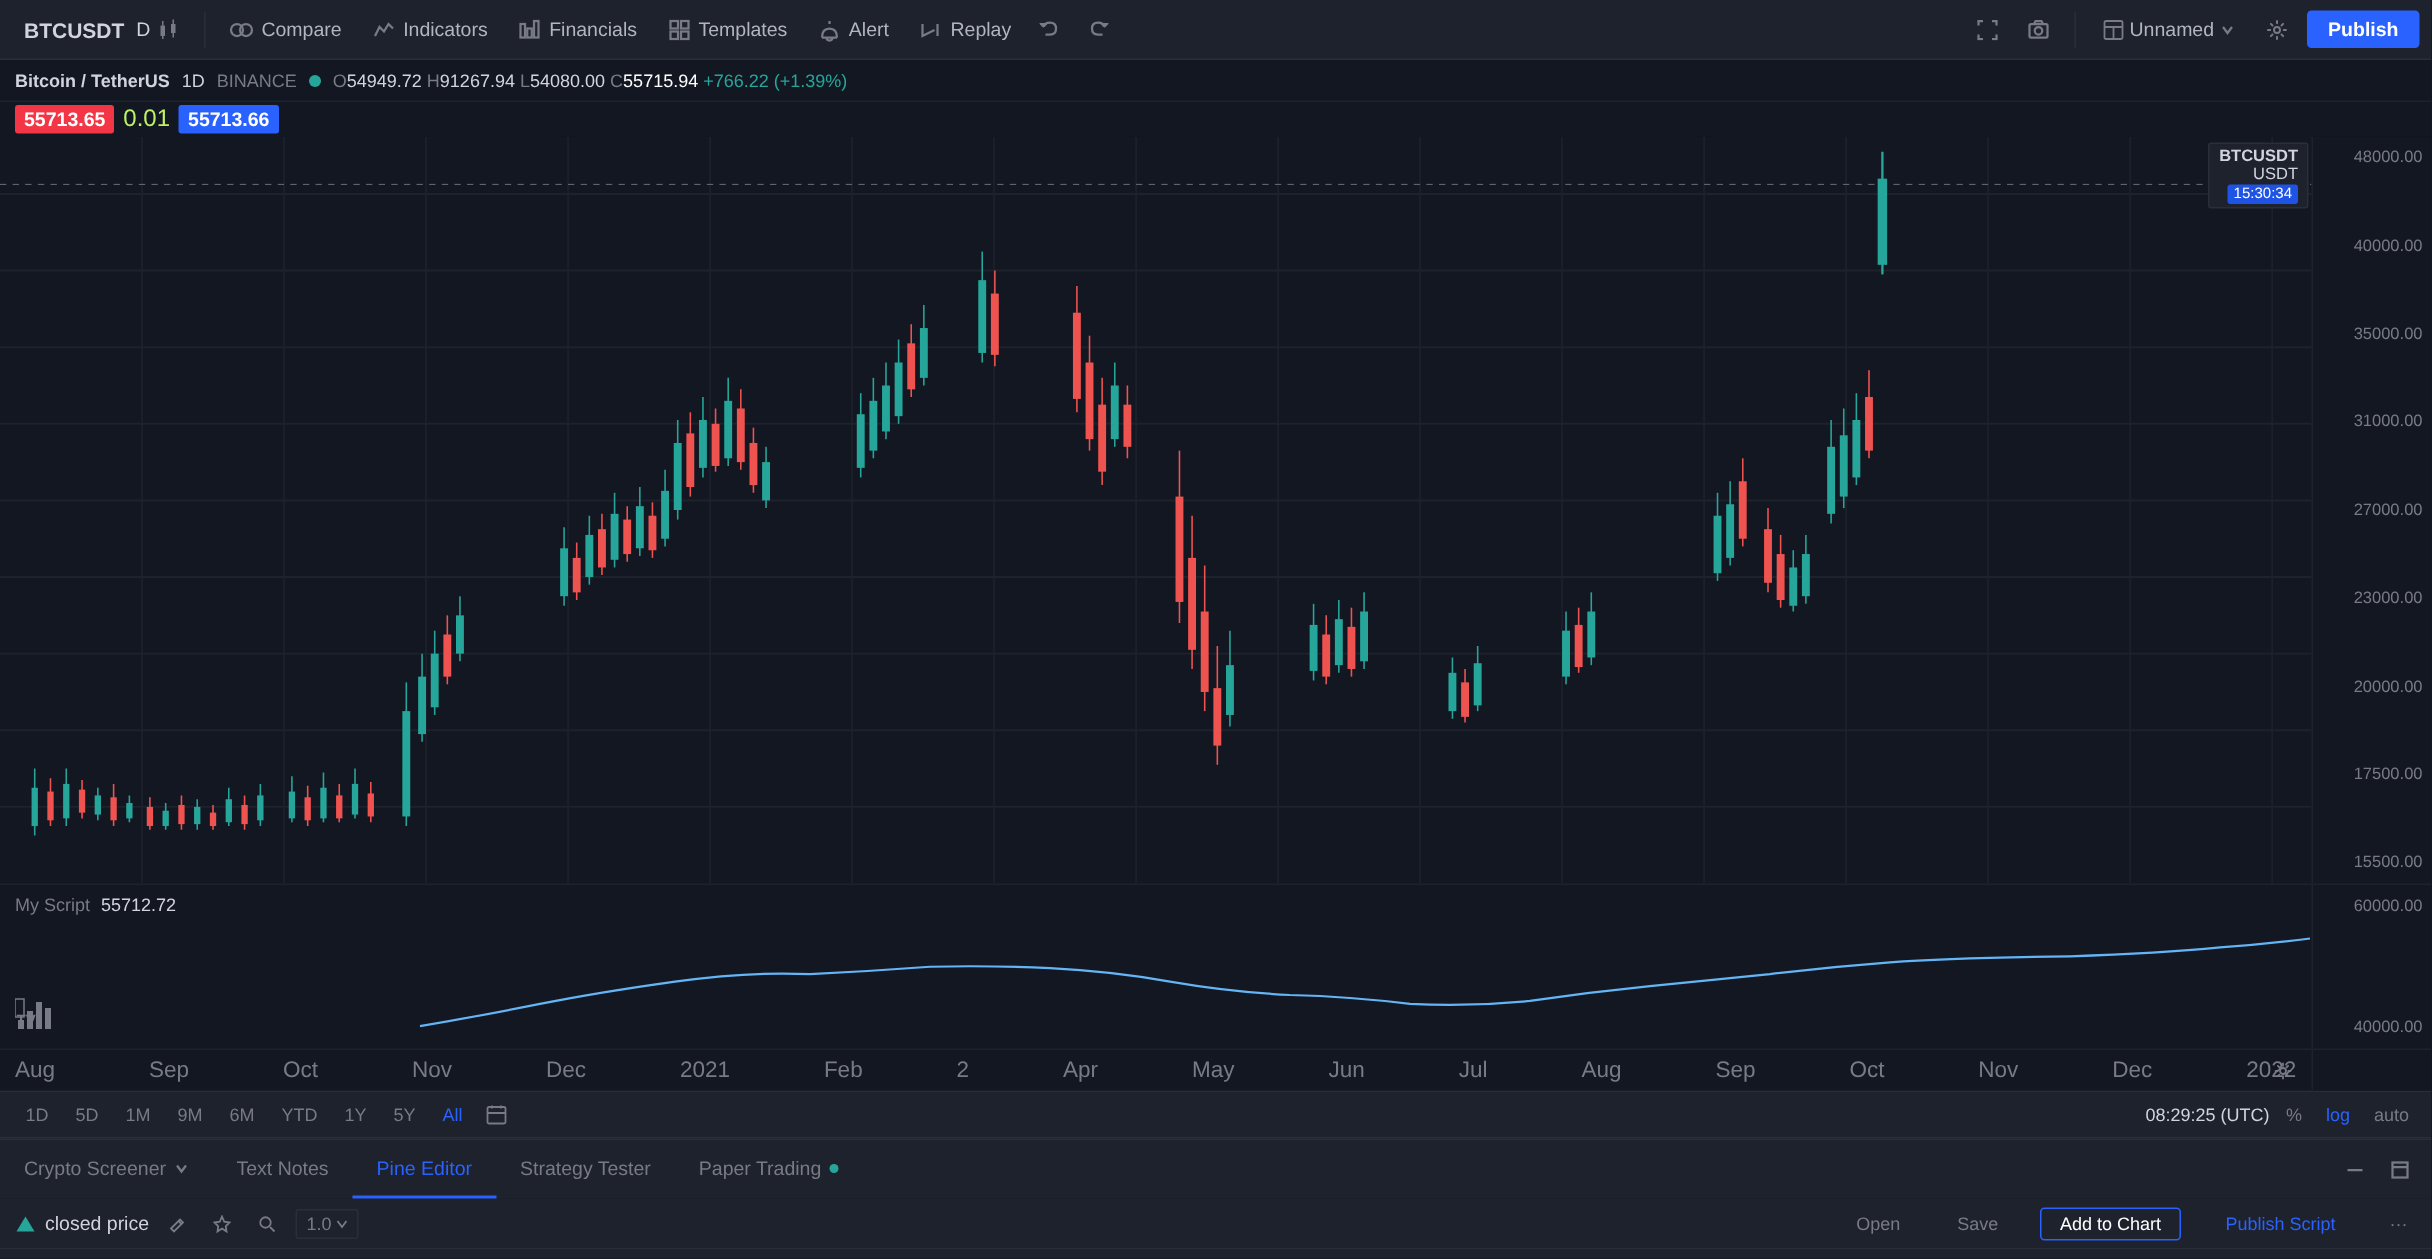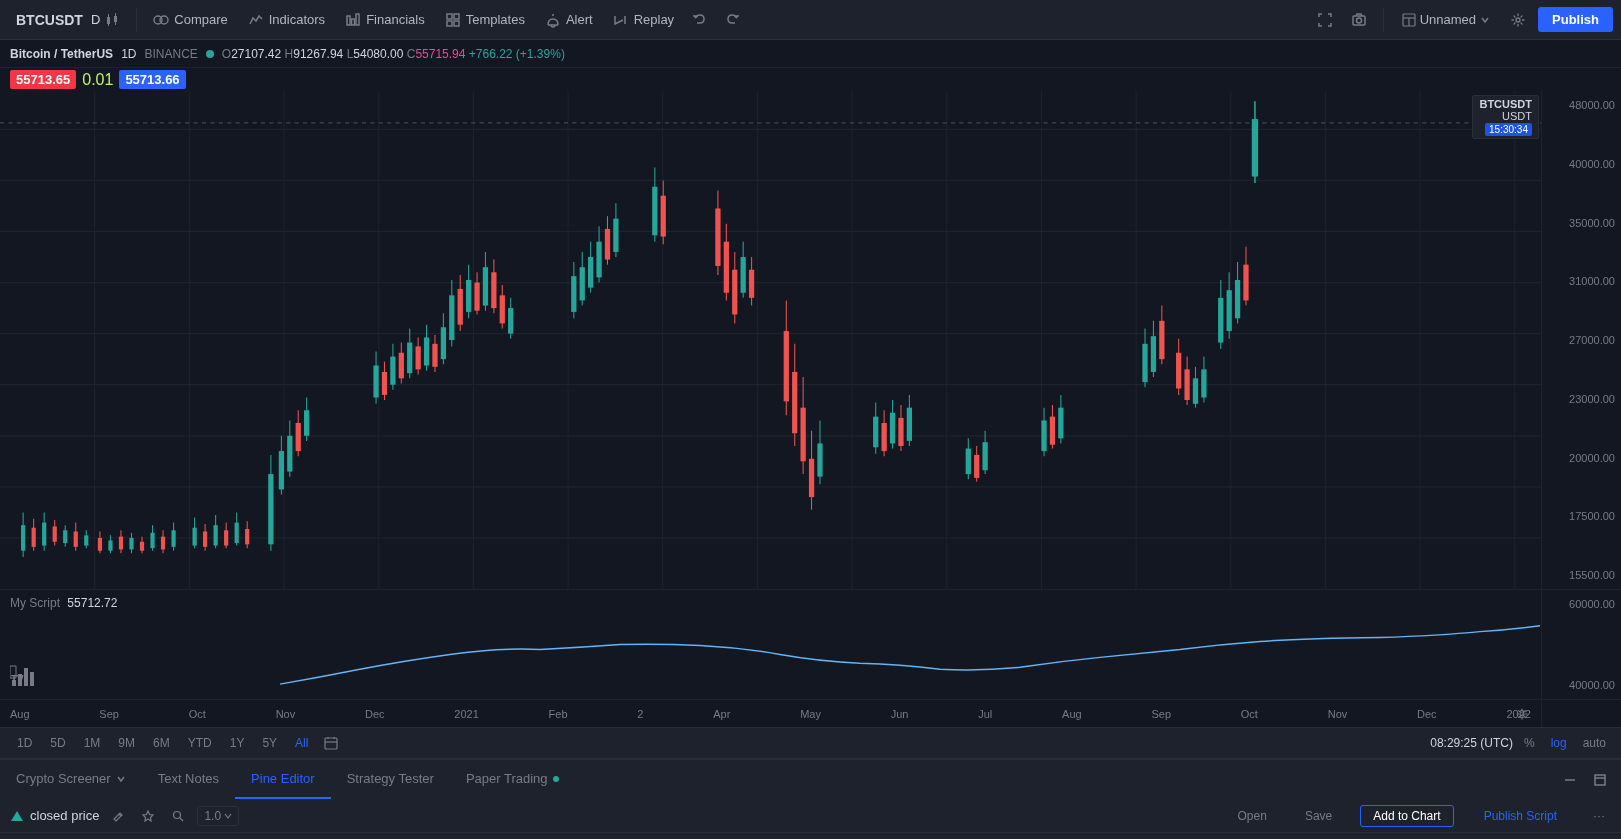--- a/index.html
+++ b/index.html
@@ -61,21 +61,21 @@
       padding: 2px 6px; border-radius: 2px; font-size: 11px; color: #d1d4dc;
       display: flex; flex-direction: column; align-items: flex-end;
     }
     .ticker-badge .sym { font-weight: 700; }
     .ticker-badge .time { background: #1e53e5; color: #fff; padding: 1px 4px; border-radius: 2px; font-size: 10px; margin-top: 1px; }
 
     
     .time-axis {
       height: 28px; background: #131722; border-top: 1px solid #1e222d;
       display: flex; align-items: center; padding: 0 10px;
-      font-size: 11px; color: #787b86; gap: 0;
+      font-size: 15px; color: #787b86; gap: 0;
       position: relative;
     }
     .time-axis-labels { display: flex; flex: 1; justify-content: space-between; margin-right: 80px; }
     .time-settings-icon { position: absolute; right: 85px; top: 50%; transform: translateY(-50%); }
 
     
     .bottom-toolbar {
       display: flex; align-items: center; height: 32px;
       background: #1e222d; border-top: 1px solid #2a2e39;
       border-bottom: 1px solid #2a2e39; padding: 0 10px; gap: 4px;
@@ -255,24 +255,24 @@
 </div>
 
 <div style="position:relative; display:flex; flex-direction:column; height:calc(839px - 40px - 40px - 32px - 40px);">
 
   <div class="chart-header">
     <span class="symbol">Bitcoin / TetherUS</span>
     <span class="tf">1D</span>
     <span class="exchange">BINANCE</span>
     <span style="width:8px;height:8px;border-radius:50%;background:#26a69a;display:inline-block;"></span>
     <span style="color:#787b86;">
-      <span style="color:#787b86;">O</span><span style="color:#d1d4dc;">27107.42</span>
+      <span style="color:#787b86;">O</span><span style="color:#d1d4dc;">54949.72</span>
       <span style="color:#787b86;"> H</span><span style="color:#d1d4dc;">91267.94</span>
       <span style="color:#787b86;"> L</span><span style="color:#d1d4dc;">54080.00</span>
-      <span style="color:#787b86;"> C</span><span style="color:#ec4899;">55715.94</span>
+      <span style="color:#787b86;"> C</span><span style="color:#ffffff;">55715.94</span>
       <span style="color:#26a69a;"> +766.22 (+1.39%)</span>
     </span>
   </div>
 
   <div class="price-row">
     <span class="price-main">55713.65</span>
     <span class="price-diff">0.01</span>
     <span class="price-cur">55713.66</span>
   </div>
 

